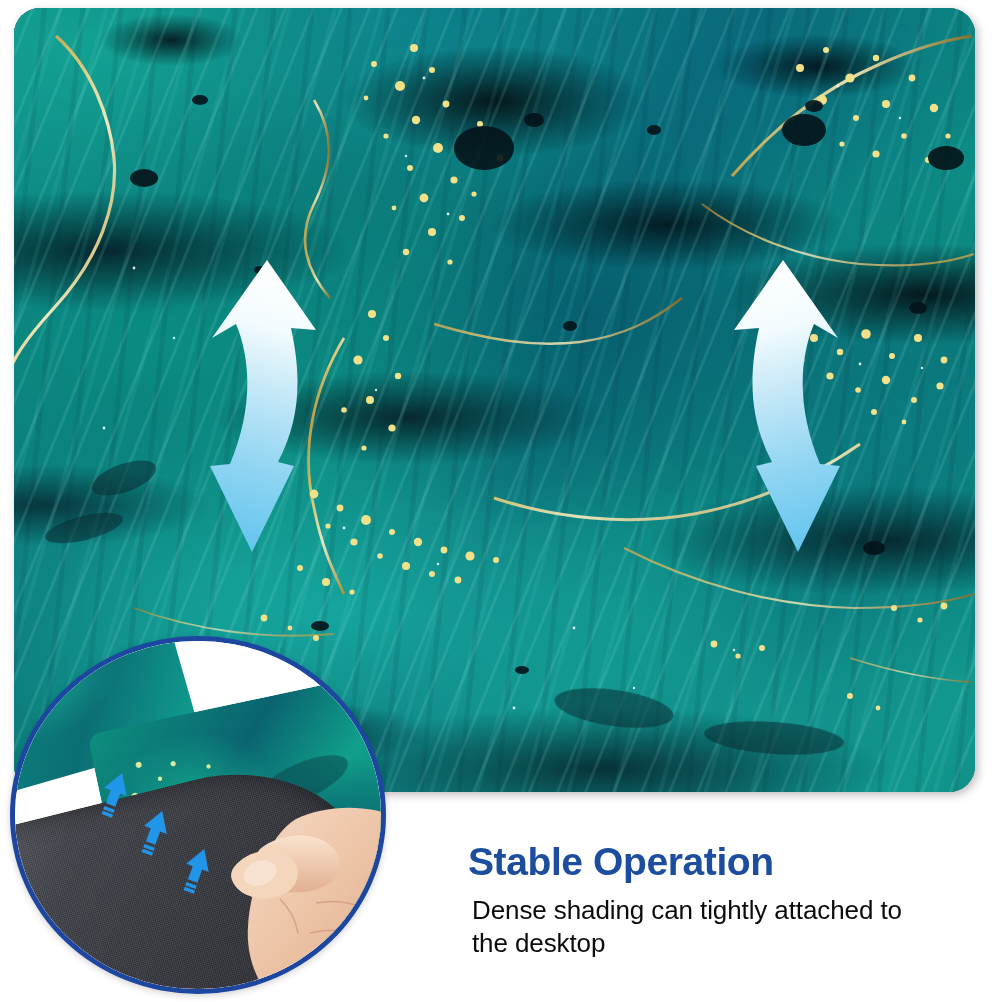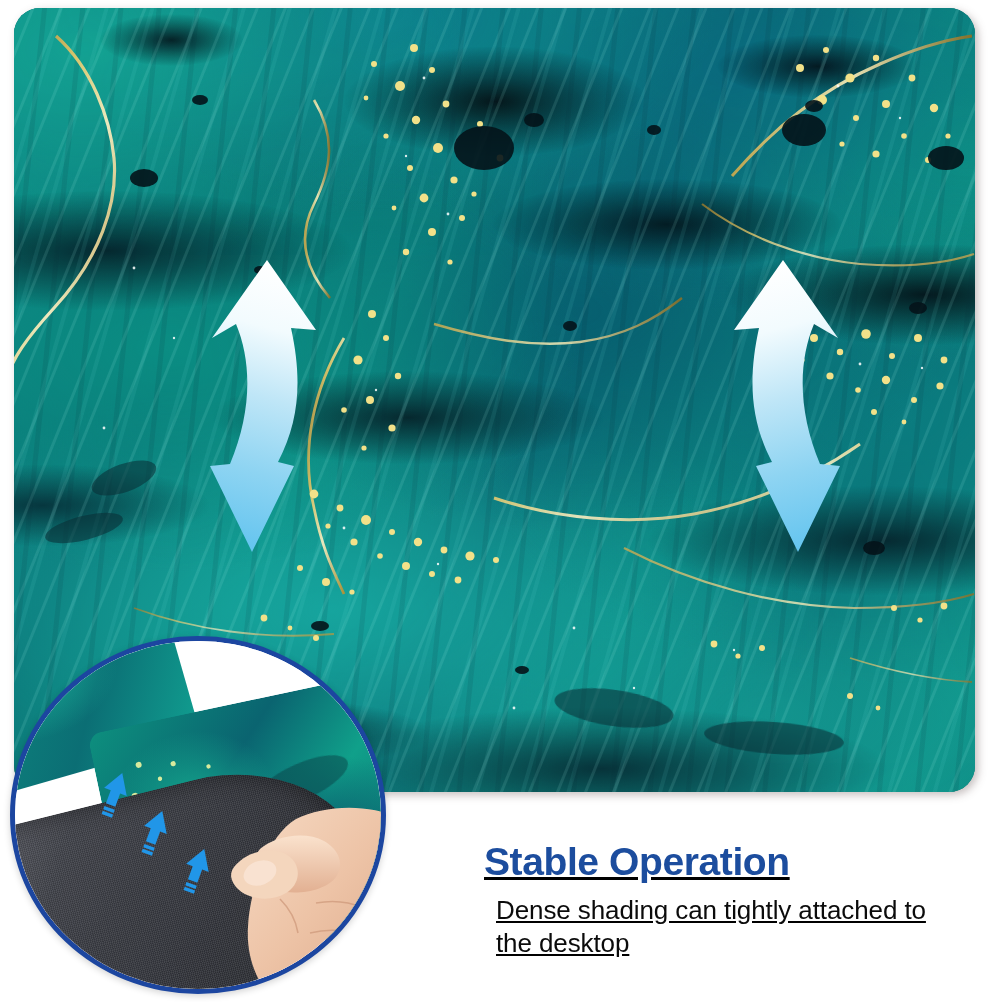--- a/index.html
+++ b/index.html
@@ -122,27 +122,27 @@
   .ins-rubber-edge{
     position:absolute;left:-60px;top:150px;width:430px;height:330px;
     transform:rotate(-14deg);
     background:linear-gradient(118deg,rgba(255,255,255,.10) 0%,rgba(255,255,255,0) 26%);
     border-radius:4px 150px 10px 10px / 4px 120px 10px 10px;
   }
   
   .hand{position:absolute;left:205px;top:150px;width:200px;height:215px;}
 
   
-  .caption{position:absolute;left:484px;top:842px;width:470px;text-decoration:underline;}
+  .caption{position:absolute;left:468px;top:842px;width:470px;}
   .cap-title{
     font-size:39px;font-weight:bold;color:#1c4d9e;letter-spacing:-.4px;
     line-height:1.02;margin:0 0 12px 0;
   }
   .cap-sub{
-    font-size:26px;color:#0b0b0b;line-height:1.28;margin:12px;font-weight:400;
+    font-size:26px;color:#0b0b0b;line-height:1.28;margin:4px;font-weight:400;
     letter-spacing:-.1px;width:450px;
   }
 </style>
 </head>
 <body>
 
 <div id="stage">
 
   <div class="pad">
     <div class="pad-canvas">

